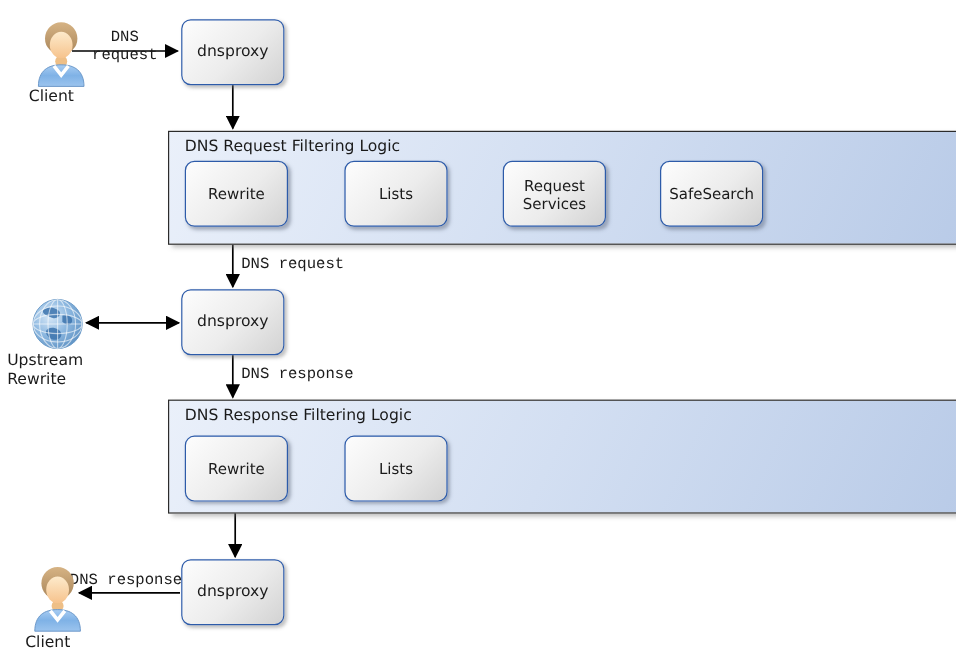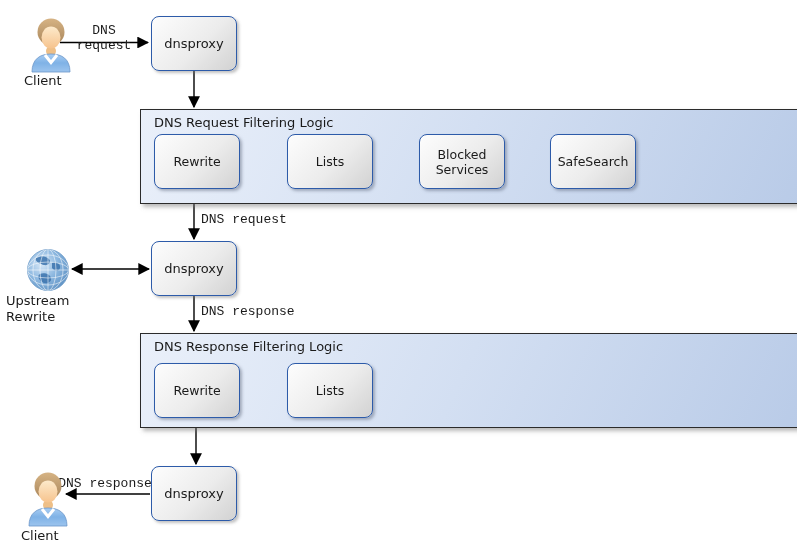--- a/index.html
+++ b/index.html
@@ -124,21 +124,21 @@
   <div class="edge-label center" style="left:62px;top:23px;width:84px;">DNS request</div>
 
   <div class="nodebox" style="left:151px;top:16px;">
     <span>dnsproxy</span>
   </div>
 
   <div class="container" style="top:109px;">
     <div class="container-title">DNS Request Filtering Logic</div>
     <div class="fbox" style="left:13px;top:24px;">Rewrite</div>
     <div class="fbox" style="left:146px;top:24px;">Lists</div>
-    <div class="fbox" style="left:278px;top:24px;">Blocked
+    <div class="fbox" style="left:278px;top:24px;">Request
 Services</div>
     <div class="fbox" style="left:409px;top:24px;">SafeSearch</div>
   </div>
 
   <div class="edge-label" style="left:201px;top:212px;">DNS request</div>
 
   <div class="nodebox" style="left:151px;top:241px;">
     <span>dnsproxy</span>
   </div>
 

